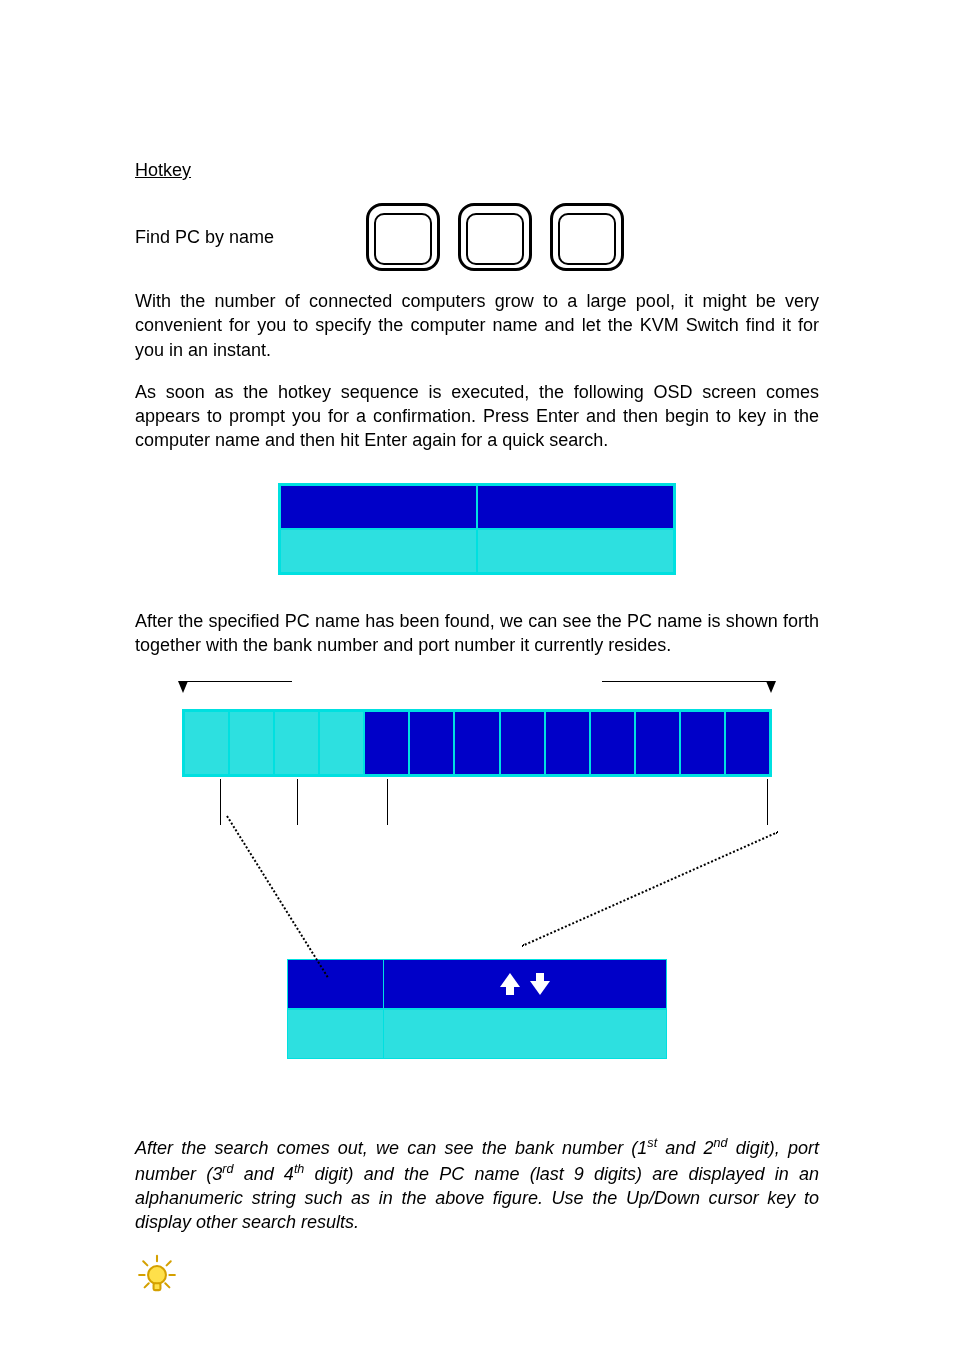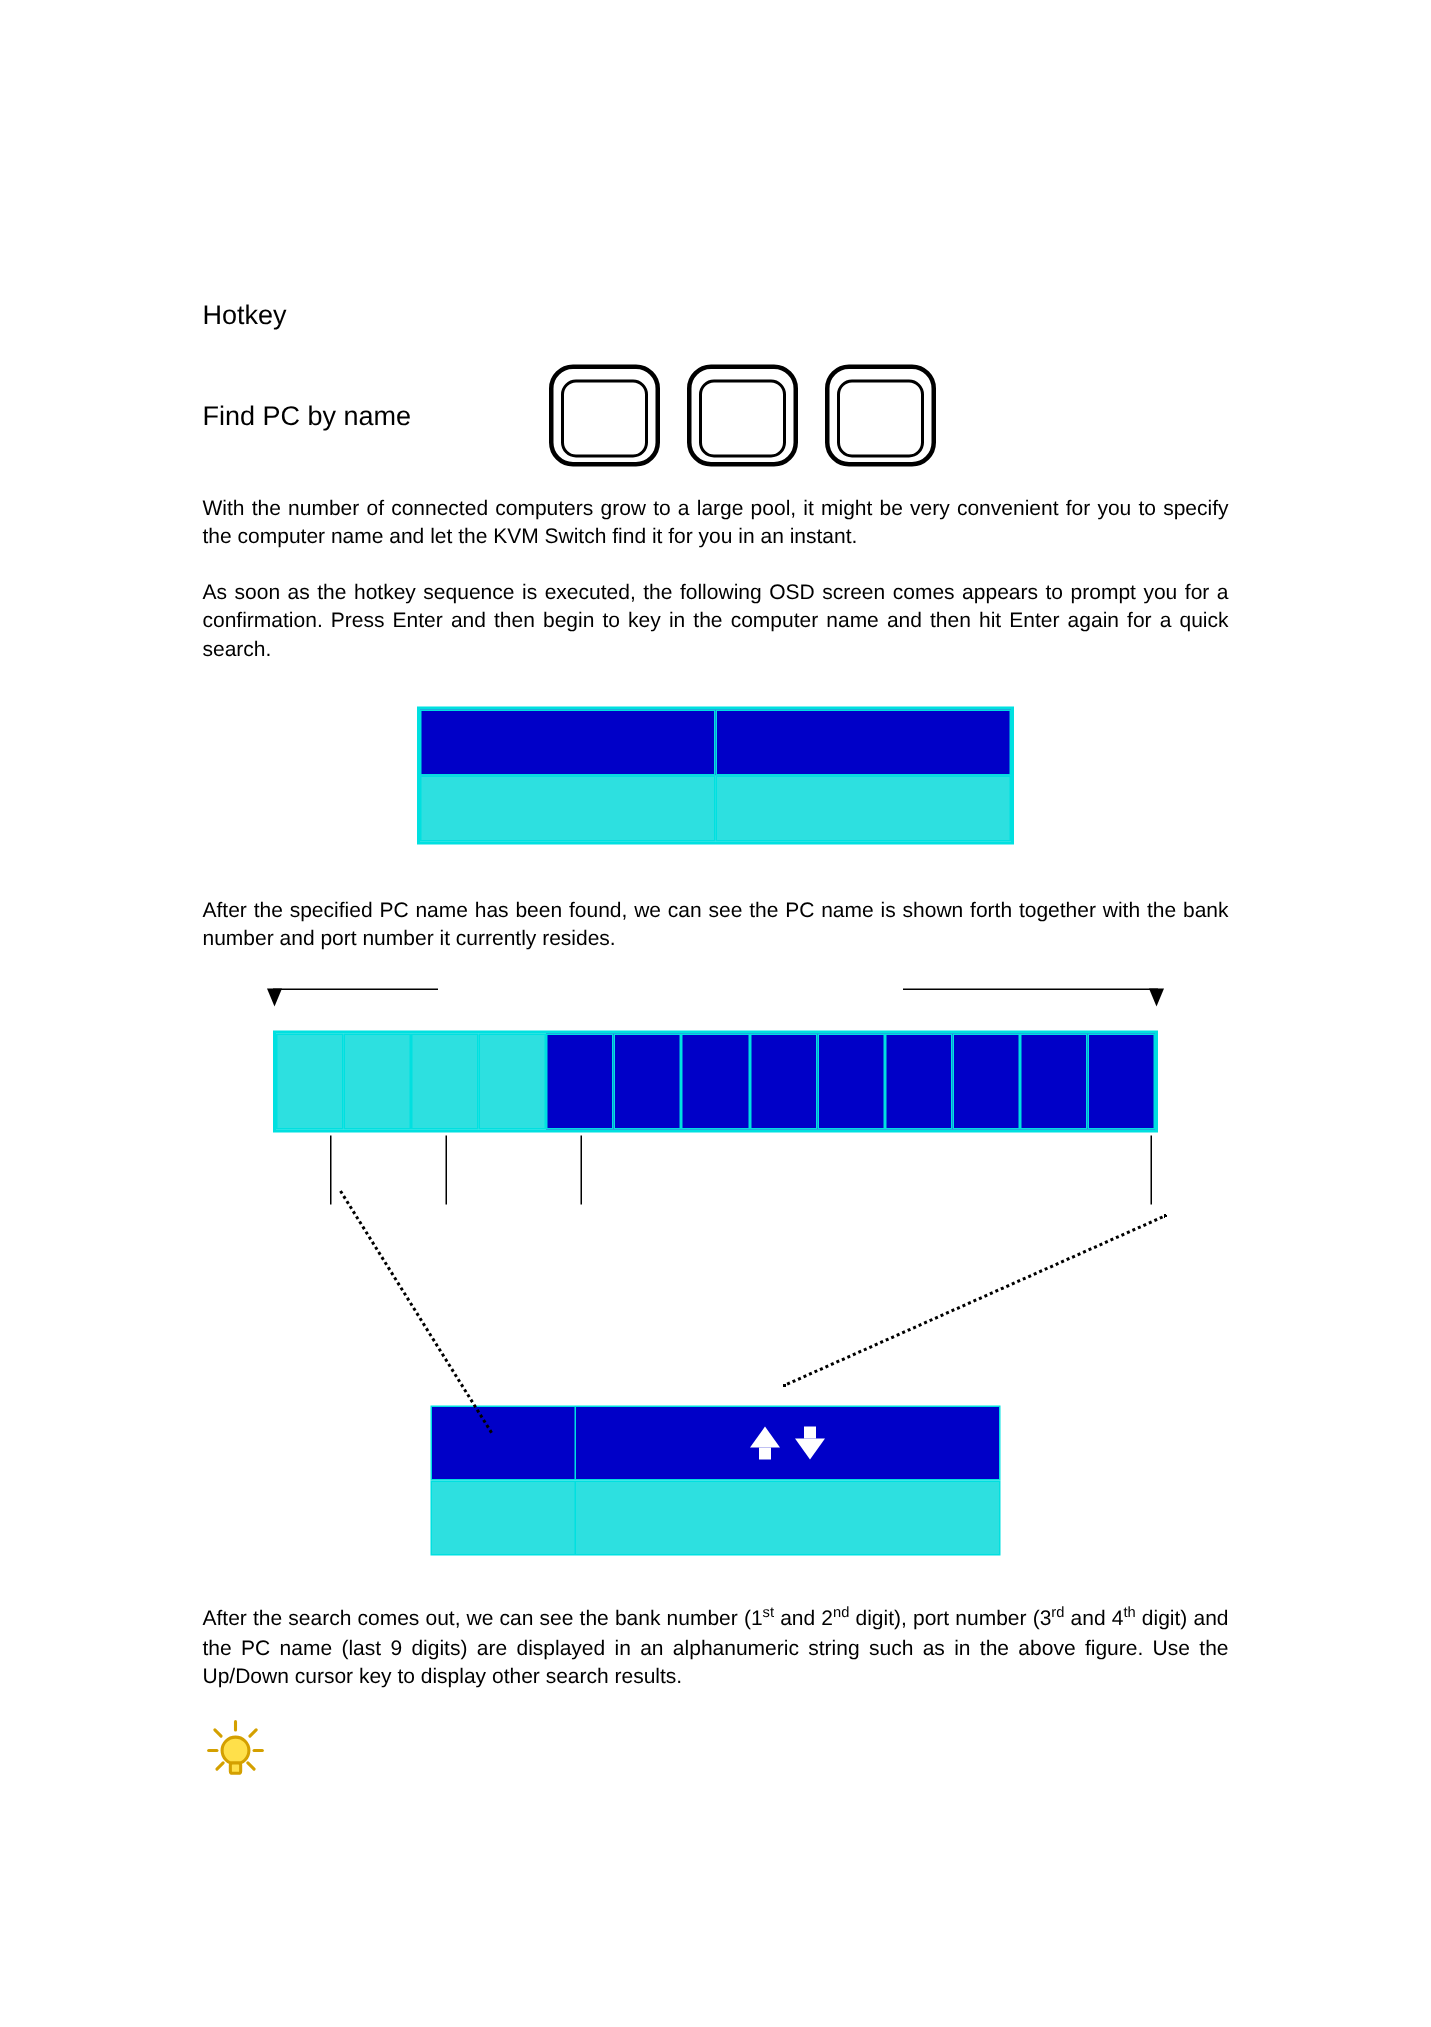--- a/index.html
+++ b/index.html
@@ -7,25 +7,25 @@
     padding: 0;
     background: #fff;
     font-family: Arial, Helvetica, sans-serif;
     width: 954px;
   }
   .page {
     padding: 160px 135px 80px 135px;
     box-sizing: border-box;
   }
   .u {
+    text-decoration: underline;
     font-size: 18px;
-    margin-top: 40px;
   }
   .bodytext {
-    font-size: 14px;
+    font-size: 18px;
     line-height: 1.35;
     text-align: justify;
     margin: 18px 0;
   }
   .row-inline {
     display: flex;
     align-items: center;
     gap: 92px;
     margin-top: 22px;
   }
@@ -293,21 +293,21 @@
         </div>
       </div>
       <div class="r cyan">
         <div class="c1"></div>
         <div class="c2"></div>
       </div>
     </div>
 
   </div>
 
-  <p class="bodytext" style="margin-top:32px;">
+  <p class="bodytext" style="margin-top:76px;font-style:italic;">
     <span>After the search comes out, we can see the bank number (1</span><sup>st</sup><span>  and 2</span><sup>nd</sup><span> digit), port number (3</span><sup>rd</sup><span> and 4</span><sup>th</sup><span> digit) and the PC name (last 9 digits) are displayed in an alphanumeric string such as in the above figure. Use the Up/Down cursor key to display other search results.</span>
   </p>
 
   <svg class="bulb" viewBox="0 0 64 64">
     <g stroke="#d4a000" stroke-width="3" stroke-linecap="round">
       <line x1="32" y1="4" x2="32" y2="12"></line>
       <line x1="12" y1="12" x2="18" y2="18"></line>
       <line x1="52" y1="12" x2="46" y2="18"></line>
       <line x1="6" y1="32" x2="14" y2="32"></line>
       <line x1="58" y1="32" x2="50" y2="32"></line>

